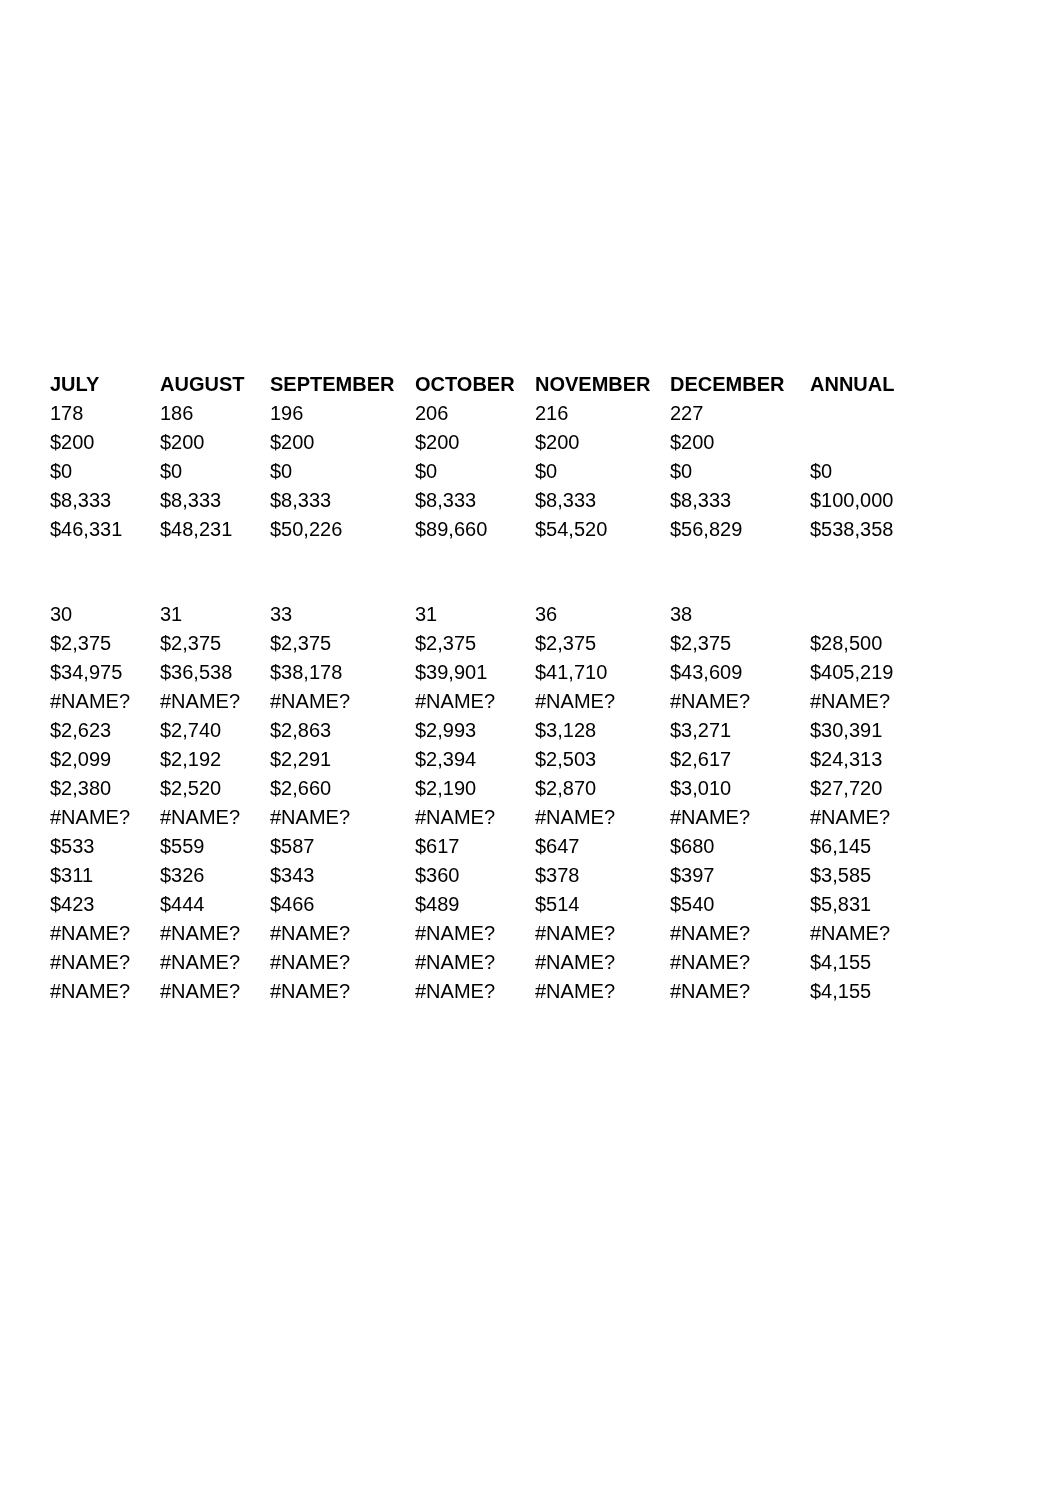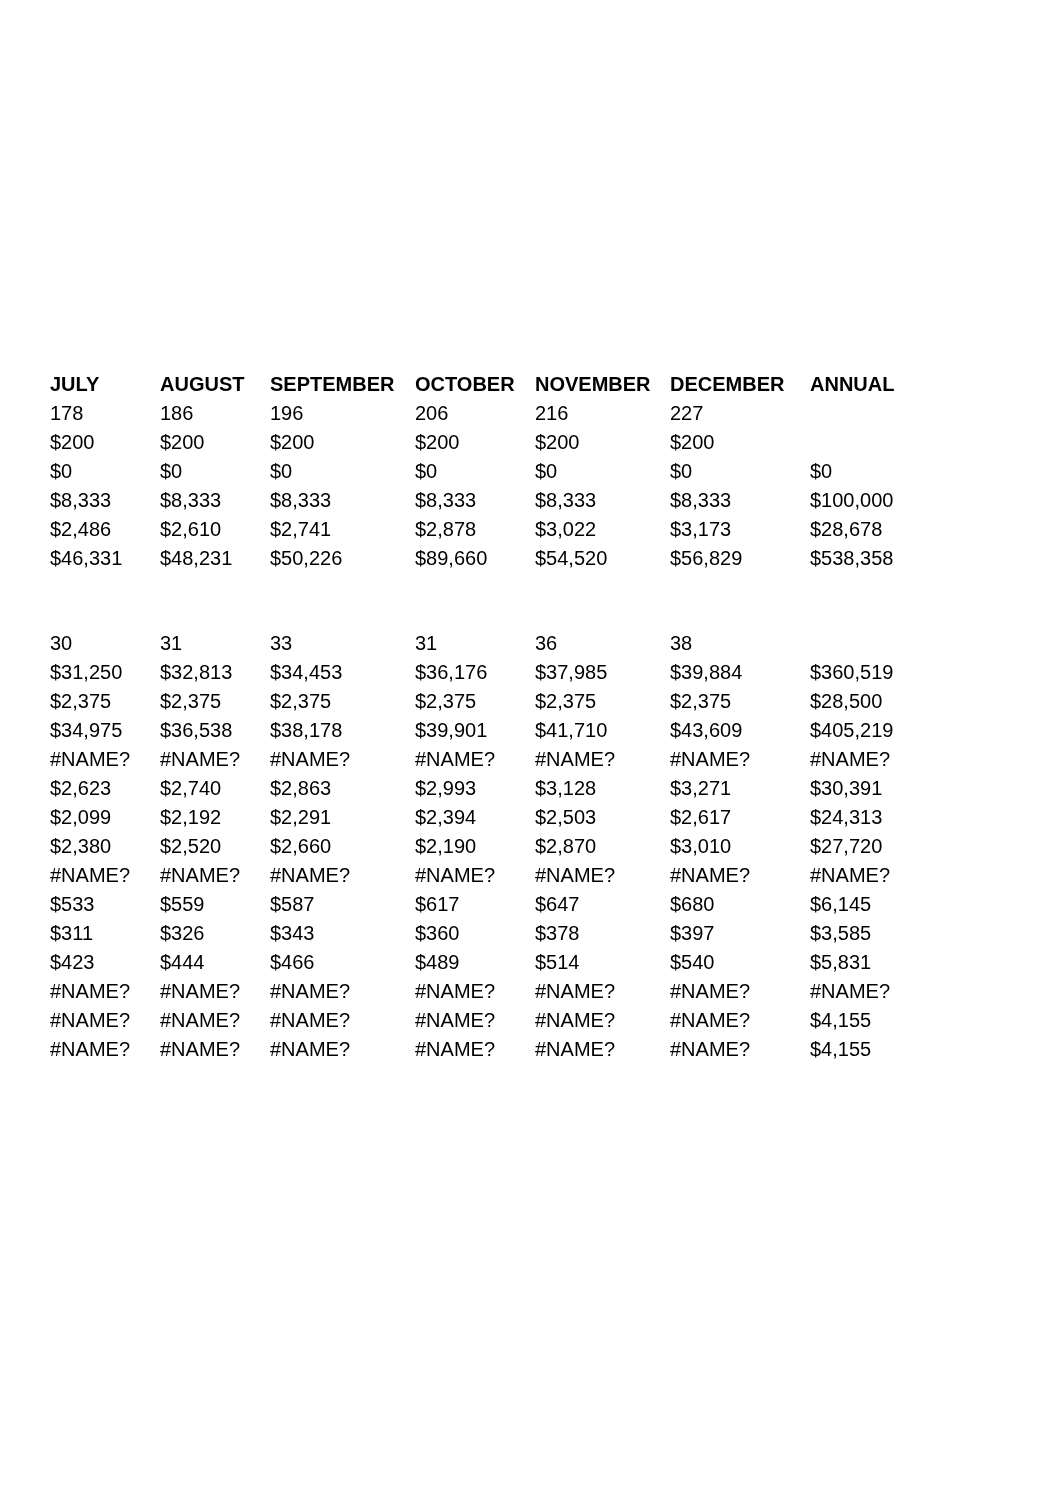--- a/index.html
+++ b/index.html
@@ -85,29 +85,20 @@
       <tr>
         <td class="col-jul">$8,333</td>
         <td class="col-aug">$8,333</td>
         <td class="col-sep">$8,333</td>
         <td class="col-oct">$8,333</td>
         <td class="col-nov">$8,333</td>
         <td class="col-dec">$8,333</td>
         <td class="col-ann">$100,000</td>
       </tr>
       <tr>
-        <td class="col-jul">$2,486</td>
-        <td class="col-aug">$2,610</td>
-        <td class="col-sep">$2,741</td>
-        <td class="col-oct">$2,878</td>
-        <td class="col-nov">$3,022</td>
-        <td class="col-dec">$3,173</td>
-        <td class="col-ann">$28,678</td>
-      </tr>
-      <tr>
         <td class="col-jul">$46,331</td>
         <td class="col-aug">$48,231</td>
         <td class="col-sep">$50,226</td>
         <td class="col-oct">$89,660</td>
         <td class="col-nov">$54,520</td>
         <td class="col-dec">$56,829</td>
         <td class="col-ann">$538,358</td>
       </tr>
       <tr class="gap-row">
         <td colspan="7"></td>
@@ -115,29 +106,20 @@
       <tr>
         <td class="col-jul">30</td>
         <td class="col-aug">31</td>
         <td class="col-sep">33</td>
         <td class="col-oct">31</td>
         <td class="col-nov">36</td>
         <td class="col-dec">38</td>
         <td class="col-ann"></td>
       </tr>
       <tr>
-        <td class="col-jul">$31,250</td>
-        <td class="col-aug">$32,813</td>
-        <td class="col-sep">$34,453</td>
-        <td class="col-oct">$36,176</td>
-        <td class="col-nov">$37,985</td>
-        <td class="col-dec">$39,884</td>
-        <td class="col-ann">$360,519</td>
-      </tr>
-      <tr>
         <td class="col-jul">$2,375</td>
         <td class="col-aug">$2,375</td>
         <td class="col-sep">$2,375</td>
         <td class="col-oct">$2,375</td>
         <td class="col-nov">$2,375</td>
         <td class="col-dec">$2,375</td>
         <td class="col-ann">$28,500</td>
       </tr>
       <tr>
         <td class="col-jul">$34,975</td>

